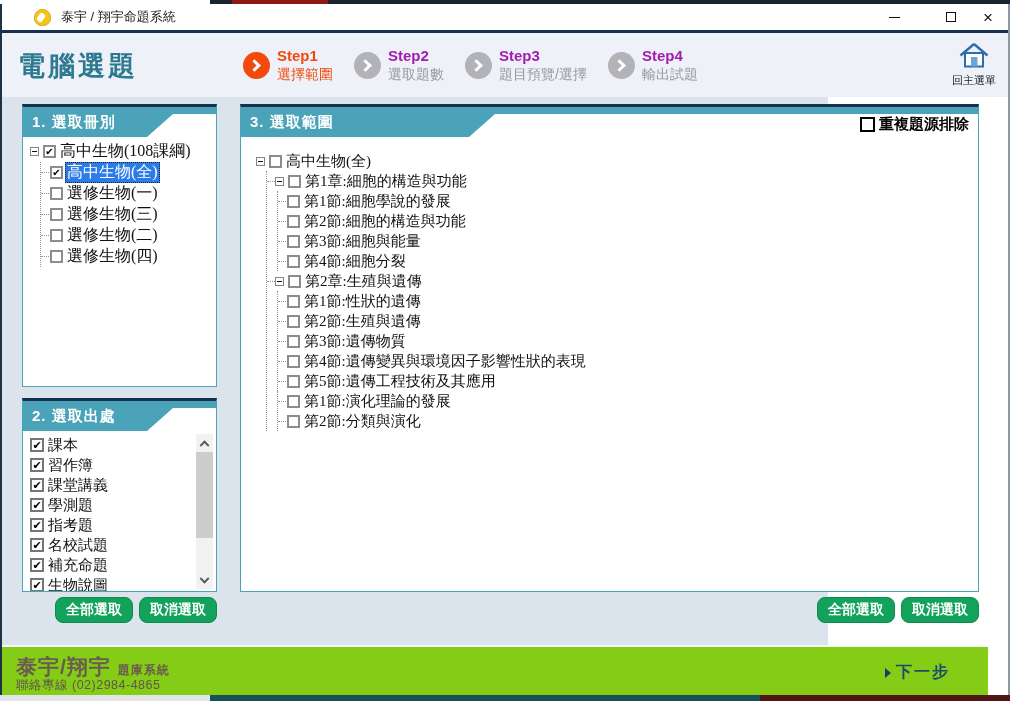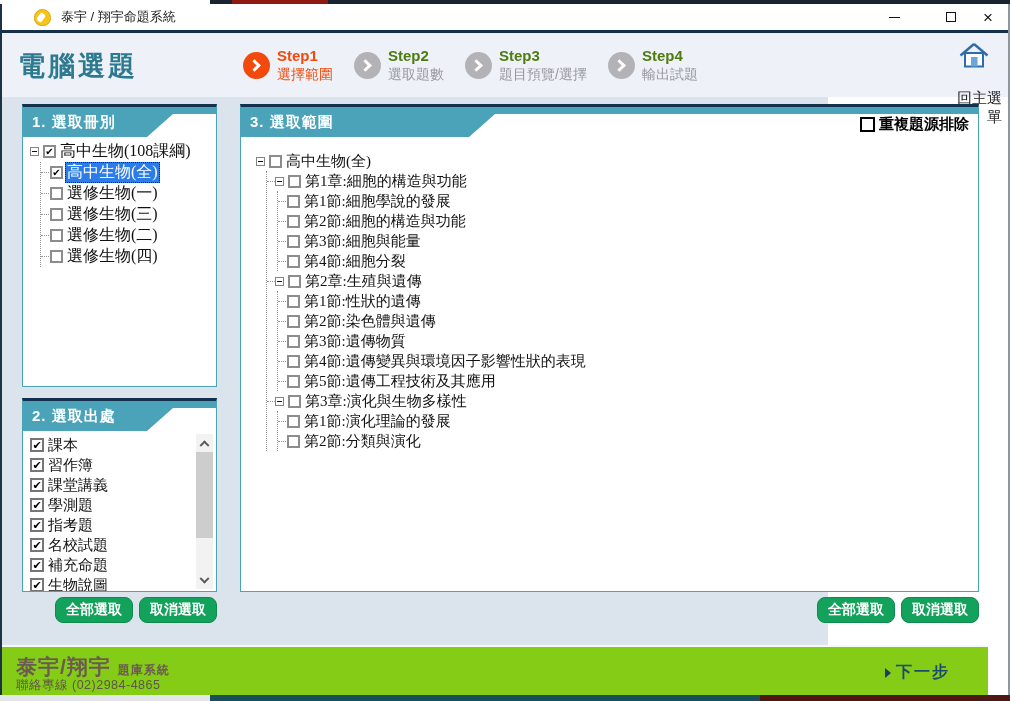--- a/index.html
+++ b/index.html
@@ -38,25 +38,25 @@
   .app-title { position:absolute; left:18px; top:15px; font-size:27px; font-weight:bold;
                color:#2d7a90; letter-spacing:3px; }
   .steps { position:absolute; left:243px; top:0; height:64px; display:flex; align-items:center; gap:21px; }
   .step { display:flex; align-items:center; gap:7px; }
   .step-circle { width:27px; height:27px; border-radius:50%; background:#b3b3b7; flex:none;
                  display:flex; align-items:center; justify-content:center; }
   .step.active .step-circle { background:#f24a0d; }
   .chev { width:9px; height:9px; border-top:3px solid #fff; border-right:3px solid #fff;
           transform:rotate(45deg); margin-left:-4px; }
   .step-txt { line-height:1.25; }
-  .step-name { font-size:15px; font-weight:bold; color:#4d7c0f; }
+  .step-name { font-size:15px; font-weight:bold; color:#a21caf; }
   .step-label { font-size:14px; color:#96989d; }
   .step.active .step-name, .step.active .step-label { color:#f24a0d; }
   .home { position:absolute; left:946px; top:9px; width:56px; text-align:center; cursor:pointer; }
-  .home-label { font-size:15px; color:#222; margin-top:17px;text-align:right; }
+  .home-label { font-size:11px; color:#222; margin-top:1px; }
 
   
   .content { position:absolute; left:0; top:97px; width:828px; height:548px; background:#dbe4ec; }
   .panel { position:absolute; background:#fff; border:1px solid #4aa3b8; border-top:3px solid #14304c; }
   .phead { position:relative; height:30px; overflow:hidden; background:#fff; }
   .pteal { position:absolute; left:0; top:0; right:0; bottom:0; background:#4aa3b8; }
   .clip-small { clip-path:polygon(0 0,100% 0,100% 7px,150px 7px,124px 100%,0 100%); }
   .clip-big   { clip-path:polygon(0 0,100% 0,100% 7px,254px 7px,228px 100%,0 100%); }
   .ptitle { position:absolute; left:9px; top:6px; color:#fff; font-weight:bold; font-size:15px;
             letter-spacing:1px; }
@@ -352,43 +352,37 @@
             </div>
             <div class="kids">
               <div class="trow">
                 <span class="stub"></span>
                 <span class="cb"></span>
                 <span class="tlab">第1節:性狀的遺傳</span>
               </div>
               <div class="trow">
                 <span class="stub"></span>
                 <span class="cb"></span>
-                <span class="tlab">第2節:染色體與遺傳</span>
+                <span class="tlab">第2節:生殖與遺傳</span>
               </div>
               <div class="trow">
                 <span class="stub"></span>
                 <span class="cb"></span>
                 <span class="tlab">第3節:遺傳物質</span>
               </div>
               <div class="trow">
                 <span class="stub"></span>
                 <span class="cb"></span>
                 <span class="tlab">第4節:遺傳變異與環境因子影響性狀的表現</span>
               </div>
               <div class="trow">
                 <span class="stub"></span>
                 <span class="cb"></span>
                 <span class="tlab">第5節:遺傳工程技術及其應用</span>
               </div>
-            </div>
-            <div class="trow">
-              <span class="stub"></span>
-              <span class="exp"></span>
-              <span class="cb"></span>
-              <span class="tlab">第3章:演化與生物多樣性</span>
             </div>
             <div class="kids">
               <div class="trow">
                 <span class="stub"></span>
                 <span class="cb"></span>
                 <span class="tlab">第1節:演化理論的發展</span>
               </div>
               <div class="trow">
                 <span class="stub"></span>
                 <span class="cb"></span>

